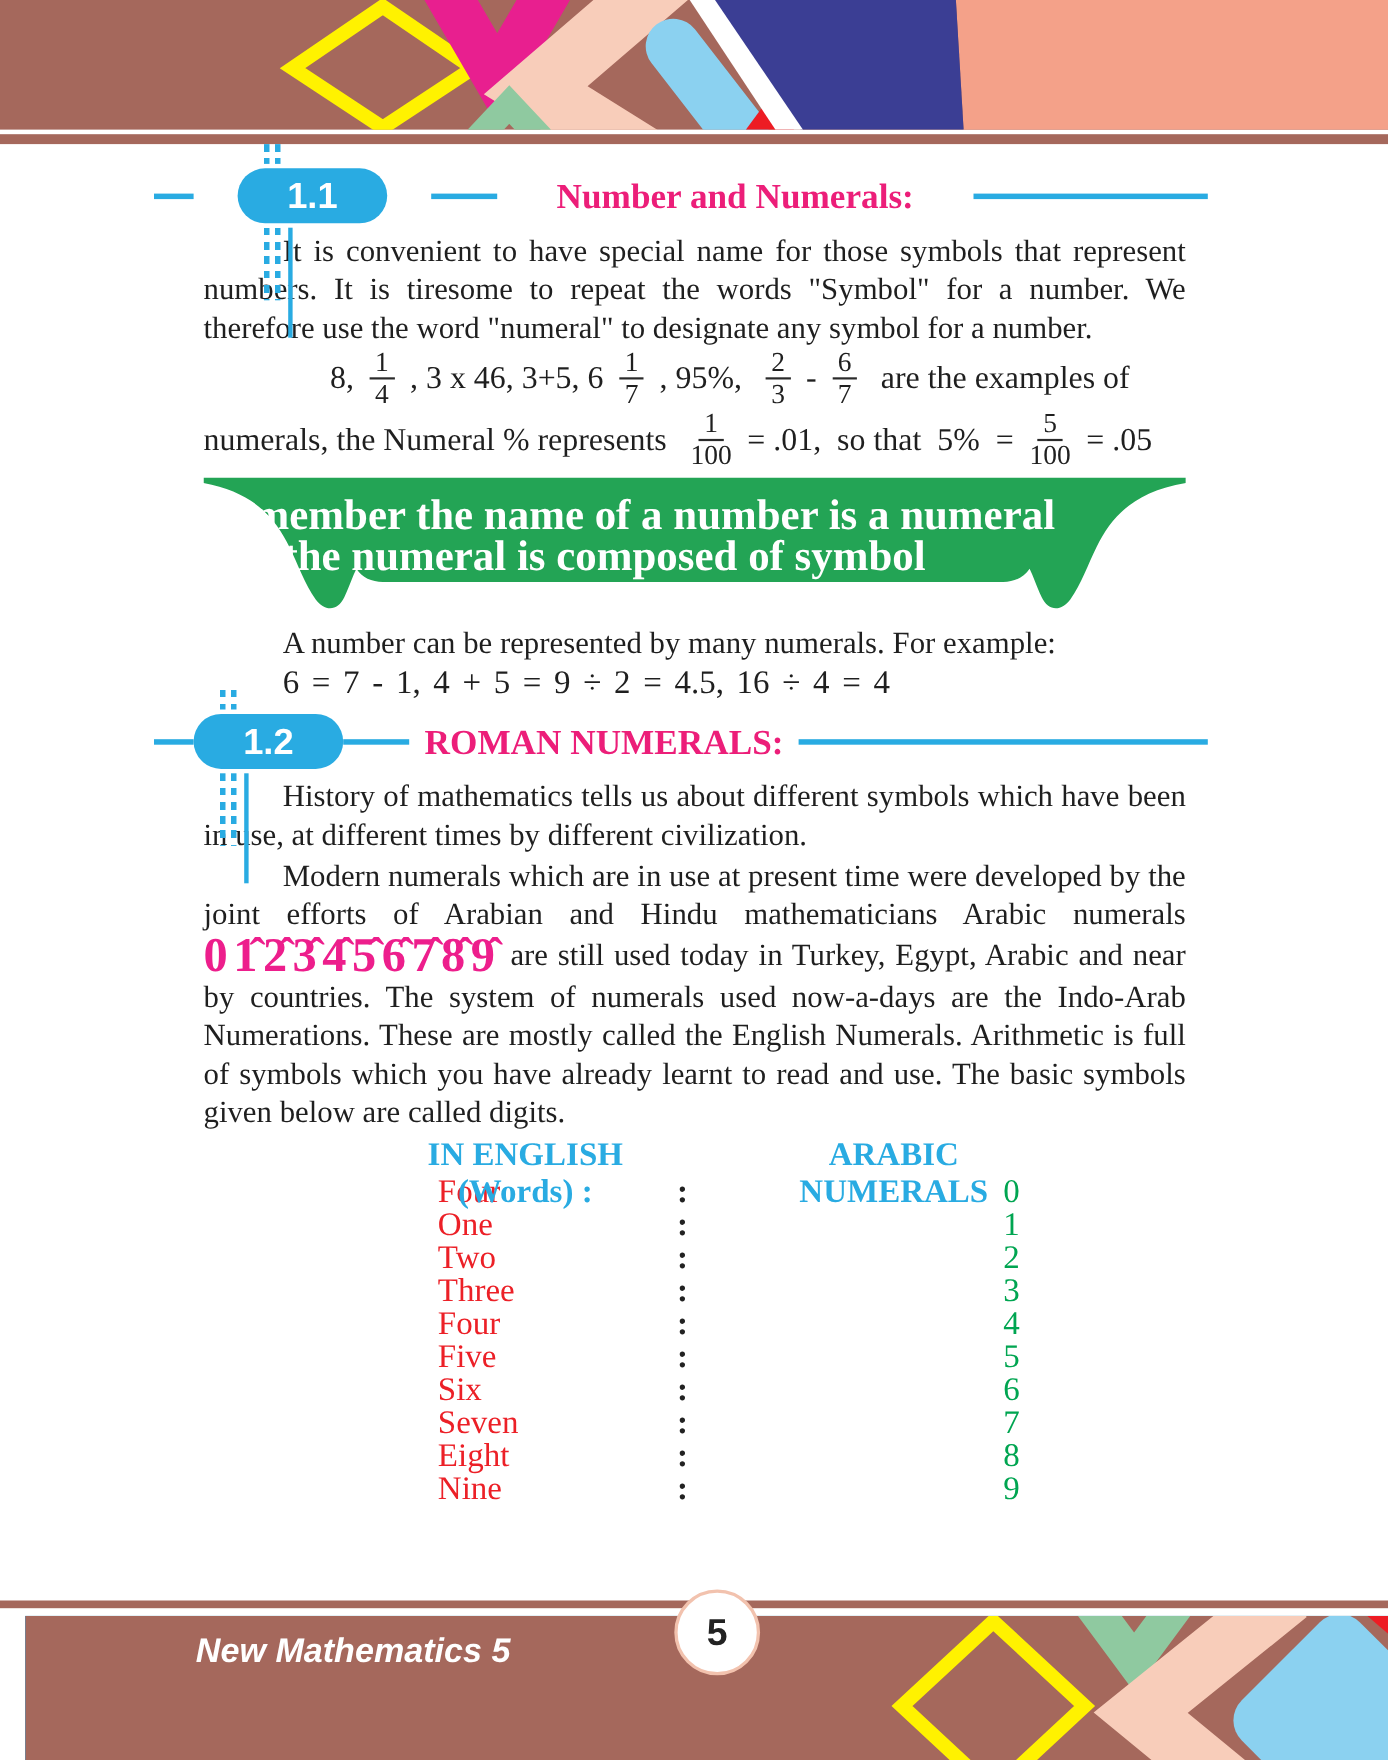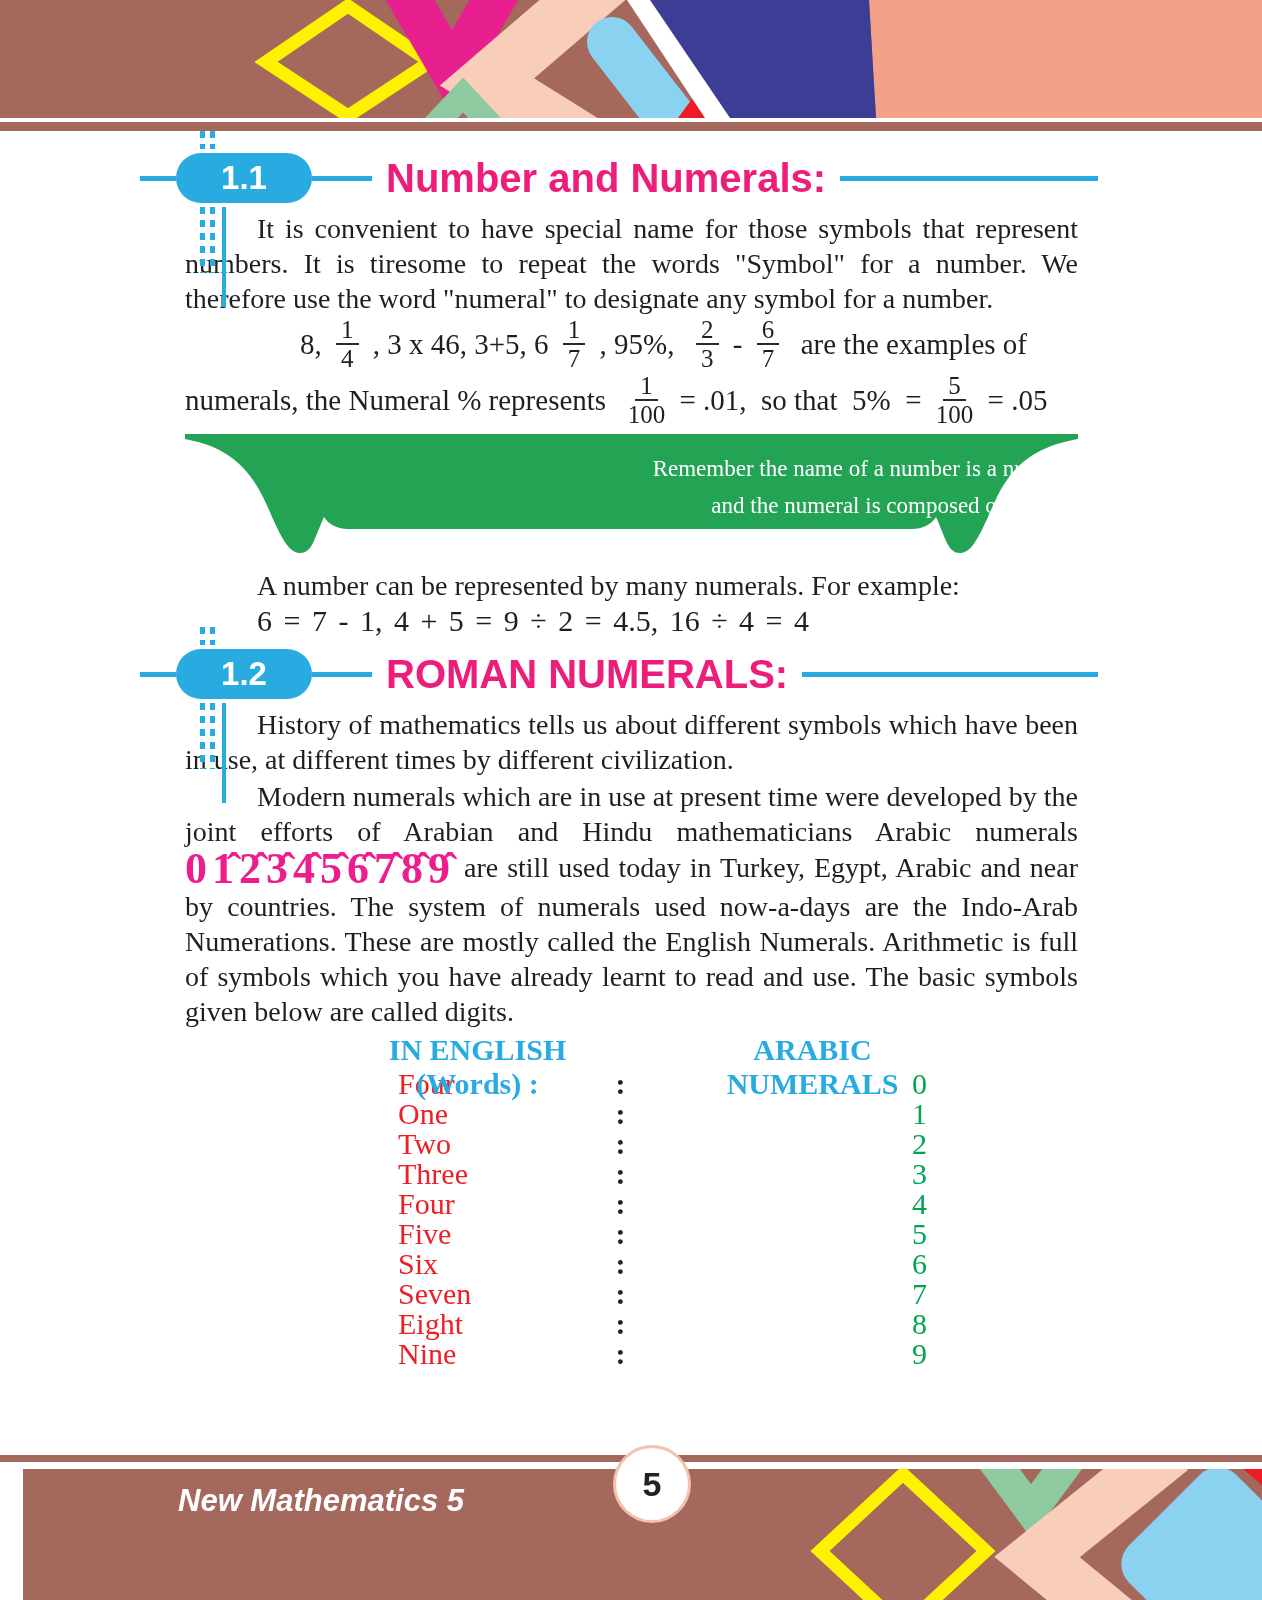--- a/index.html
+++ b/index.html
@@ -21,38 +21,38 @@
   
   .sec-head{position:relative;display:flex;align-items:center;height:54px;
             margin-left:140px;margin-right:164px;}
   .hline{height:5px;background:#29ABE2;}
   .lead-line{width:36px;}
   .mid-line{width:60px;}
   .tail-line{flex:1;}
   .pill{position:relative;width:136px;height:50px;background:#29ABE2;border-radius:26px;
         display:flex;align-items:center;justify-content:center;
         font-family:"Liberation Sans", sans-serif;font-weight:700;font-size:33px;color:#fff;}
-  .sec-title{font-family:Liberation Sans, sans-serif;font-weight:700;font-size:40px;
+  .sec-title{font-family:Liberation Serif, serif;font-weight:700;font-size:32px;
              color:#EC1E79;margin:0 14px;white-space:nowrap;}
   .dash-col{position:absolute;width:5px;
             background:repeating-linear-gradient(180deg,#29ABE2 0 7px,transparent 7px 13px);}
   .solid-col{position:absolute;width:4px;background:#29ABE2;}
 
   
   .math-line{display:flex;align-items:center;font-size:29px;height:56px;white-space:pre;}
   .math-line.centered{margin-left:115px;}
   .frac{display:inline-flex;flex-direction:column;align-items:center;margin:0 7px;
         font-size:25px;line-height:1.1;}
   .frac .num{border-bottom:2px solid #2a2a2a;padding:0 5px;}
 
   
   .ribbon{position:relative;height:120px;margin-top:6px;}
   .ribbon svg{position:absolute;inset:0;width:100%;height:100%;}
-  .ribbon-text{position:relative;text-align:right;color:#fff;font-weight:400;
-               font-size:23px;line-height:37px;padding-top:16px;}
+  .ribbon-text{position:relative;text-align:left;color:#fff;font-weight:700;
+               font-size:39px;line-height:37px;padding-top:16px;}
 
   .eq-line{font-size:30px;line-height:36px;word-spacing:4px;text-align:left;}
 
   
   .fancy-digit{color:#ED1E8C;font-weight:700;font-size:44px;line-height:.9;
                vertical-align:-6px;margin-right:4px;letter-spacing:1px;}
 
   
   .num-table{margin-left:150px;width:622px;font-size:30px;margin-top:4px;}
   .t-head{position:relative;height:36px;font-weight:700;color:#29ABE2;}
@@ -91,21 +91,21 @@
       <polyline points="434,126 463,95 492,126" fill="none" stroke="#8FC9A0" stroke-width="24"></polyline>
       <line x1="612" y1="42" x2="674" y2="122" stroke="#8BD1F0" stroke-width="50" stroke-linecap="round"></line>
       <polygon points="678,118 722,118 700,88" fill="#ED1C24"></polygon>
       <polygon points="627,0 650,0 730,118 705,118" fill="#FFFFFF"></polygon>
     </svg>
     <div class="banner-rule"></div>
   </div>
 
   <div class="content">
 
-    <div class="sec-head" style="margin-top:18px;">
+    <div class="sec-head" style="margin-top:18px;gap:40px;">
       <span class="hline lead-line"></span>
       <div class="pill">
         <span>1.1</span>
         <span class="dash-col" style="left:24px;top:-22px;height:18px;"></span>
         <span class="dash-col" style="left:34px;top:-22px;height:18px;"></span>
         <span class="dash-col" style="left:24px;top:54px;height:66px;"></span>
         <span class="dash-col" style="left:34px;top:54px;height:66px;"></span>
         <span class="solid-col" style="left:46px;top:54px;height:100px;"></span>
       </div>
       <span class="hline mid-line"></span>

